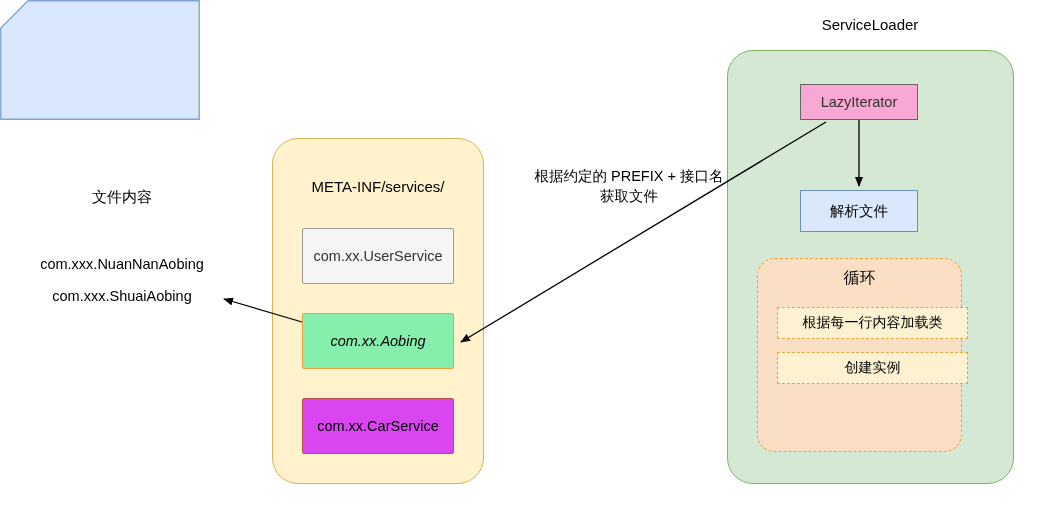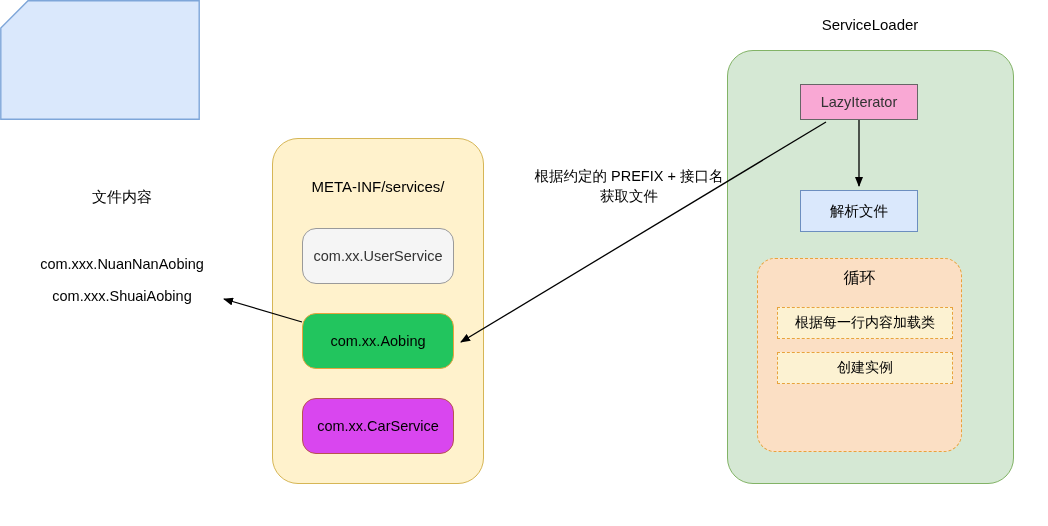--- a/index.html
+++ b/index.html
@@ -65,38 +65,39 @@
     left: 272px; top: 138px; width: 212px; height: 346px;
     background: #fff2cc;
     border: 1.4px solid #d6b656;
     border-radius: 26px;
   }
   #meta-inf-title {
     left: 272px; top: 176px; width: 212px; height: 22px;
     font-size: 15px;
   }
   .svc-box {
-    border-radius: 14px;
+    border-radius: 2px;
     font-size: 14.5px;
     left: 302px;
     width: 152px;
     height: 56px;
     text-align: right;
   }
   #svc-user-service {
     top: 228px;
     background: #f5f5f5;
     border: 1.3px solid #9a9a9a;
     color: #333333;
   }
   #svc-aobing {
     top: 313px;
-    background: #22c55e;
+    background: #86efac;
     border: 1.4px solid #e8a33d;
     color: #000000;
+    font-style: italic;
   }
   #svc-car-service {
     top: 398px;
     background: #d946ef;
     border: 1.3px solid #b85450;
     color: #000000;
   }
 
   
   #service-loader-title {
@@ -128,21 +129,21 @@
     background: #fbdfc4;
     border: 1.6px dashed #e8a33d;
     border-radius: 18px;
   }
   #loop-title {
     left: 757px; top: 268px; width: 205px; height: 20px;
     font-size: 16px;
   }
   .loop-step {
     left: 777px;
-    width: 176px;
+    width: 191px;
     height: 32px;
     background: #fcf2d2;
     border: 1.3px dashed #e8a33d;
     font-size: 14px;
     color: #000;
   }
   #loop-step-0 { top: 307px; }
   #loop-step-1 { top: 352px; }
   #loop-step-2 { top: 397px; }
 

